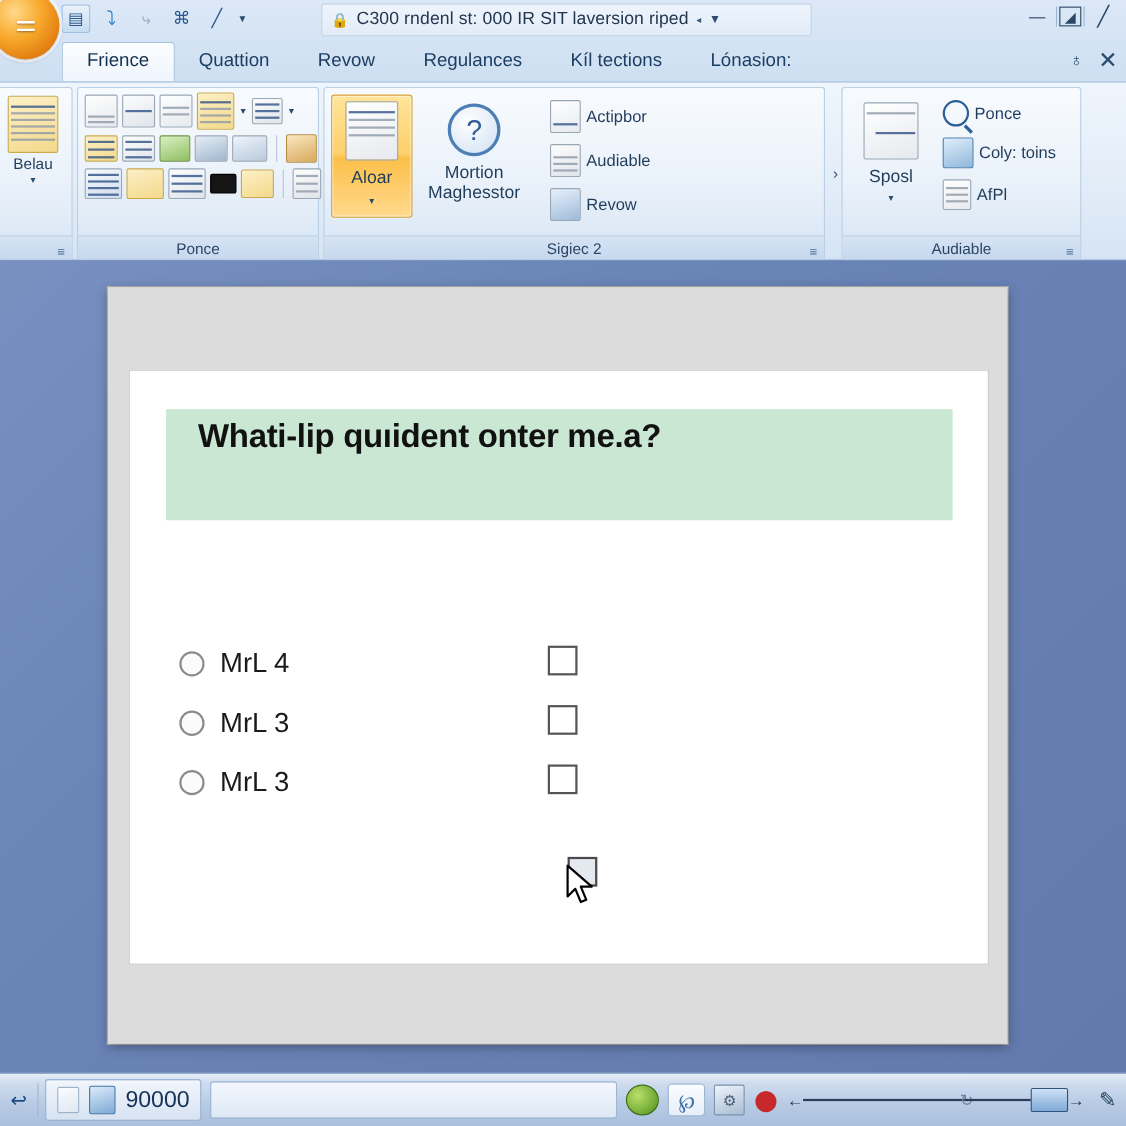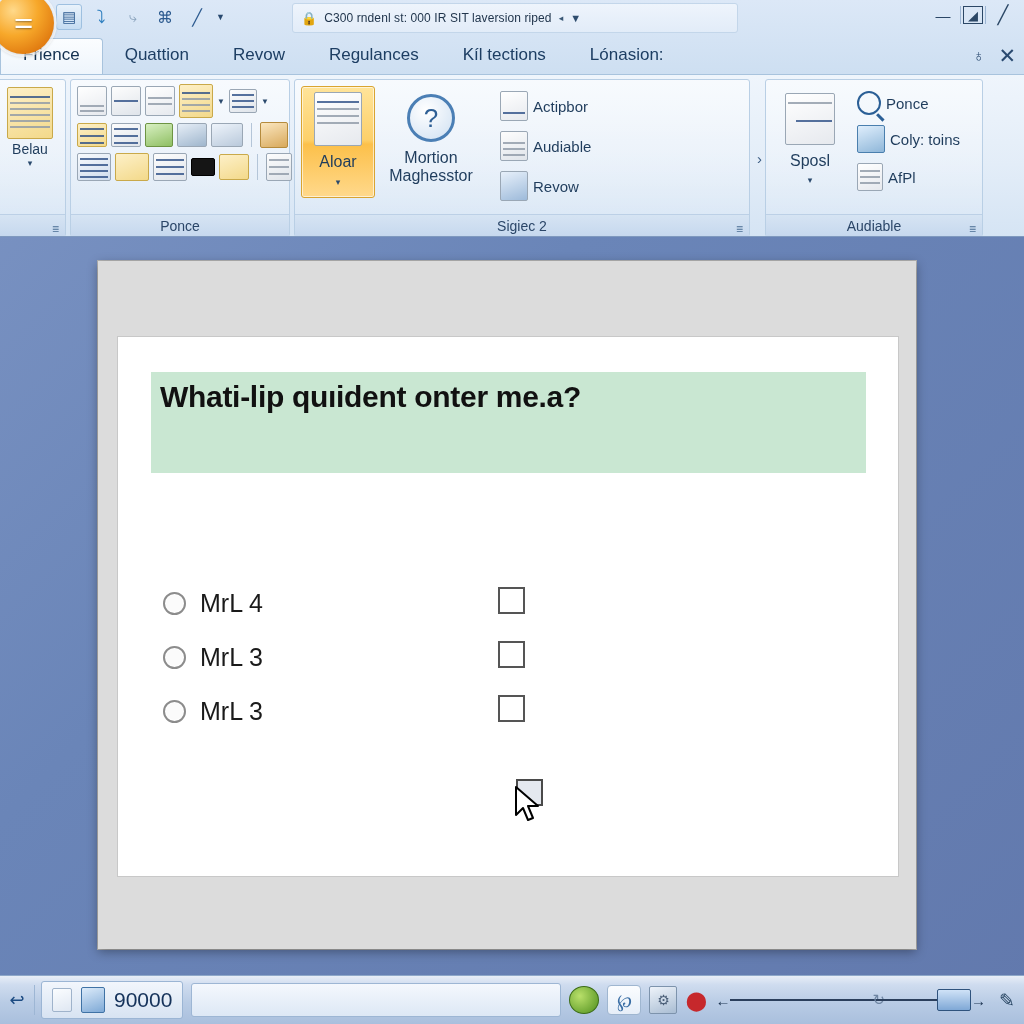--- a/index.html
+++ b/index.html
@@ -53,39 +53,39 @@
 
   #doc-title-chip {
     position: absolute; left: 292px; top: 3px;
     width: 446px; height: 30px;
     background: linear-gradient(180deg,#eef4fc,#e2ecf8);
     border: 1px solid #c3d6ea; border-radius: 3px;
     display: flex; align-items: center; gap: 7px; padding: 0 8px;
   }
   #doc-title-chip .lock-ico { font-size: 13px; color:#8a7440; }
   #doc-title-chip .ttl {
-    font-size: 12px; color: #22364d; white-space: nowrap; overflow: hidden;
+    font-size: 16px; color: #22364d; white-space: nowrap; overflow: hidden;
     letter-spacing: .1px;
   }
   #doc-title-chip .tri { font-size: 9px; color:#3a5775; }
   #doc-title-chip .tri2 { font-size: 11px; color:#2f4d6e; }
 
   #win-ctrls {
     position: absolute; right: 6px; top: 2px;
     display: flex; align-items: center; gap: 2px;
   }
   .win-btn {
     width: 30px; height: 26px; display:flex; align-items:center; justify-content:center;
     color: #2b4766; font-size: 15px;
   }
   .win-sep { width:1px; height:18px; background:#9db6d4; }
 
   
   #tab-strip {
-    position: relative; height: 38px; 
+    position: relative; height: 38px; padding-left: 56px;
     display: flex; align-items: flex-end; gap: 0;
   }
   .tab {
     padding: 6px 22px 9px 22px;
     font-size: 17px; color: #1d3e63; white-space: nowrap;
   }
   .tab.selected {
     background: linear-gradient(180deg,#fbfdff,#eef5fc);
     border: 1px solid #a8c3dd; border-bottom: none;
     border-radius: 4px 4px 0 0;
@@ -165,21 +165,21 @@
     background: #dcdcdc;
     box-shadow: 0 3px 10px rgba(0,0,0,.35), 0 0 0 1px #b4b4b4;
   }
   #slide {
     position: absolute; left: 19px; top: 75px; width: 782px; height: 541px;
     background: #ffffff; border: 1px solid #c8c8c8;
   }
   #slide-title-band {
     position: absolute; left: 33px; top: 35px; width: 715px; height: 101px;
     background: #c9e7d2;
-    display: flex; align-items: flex-start;
+    display: flex; align-items: flex-start; padding-left: 20px;
   }
   #slide-title-text {
     font-size: 30px; font-weight: bold; color: #111;
     padding: 8px 0 0 9px; letter-spacing: -.3px; white-space: nowrap;
   }
   .opt-row {
     position: absolute; display: flex; align-items: center;
   }
   .radio {
     width: 23px; height: 23px; border-radius: 50%;

